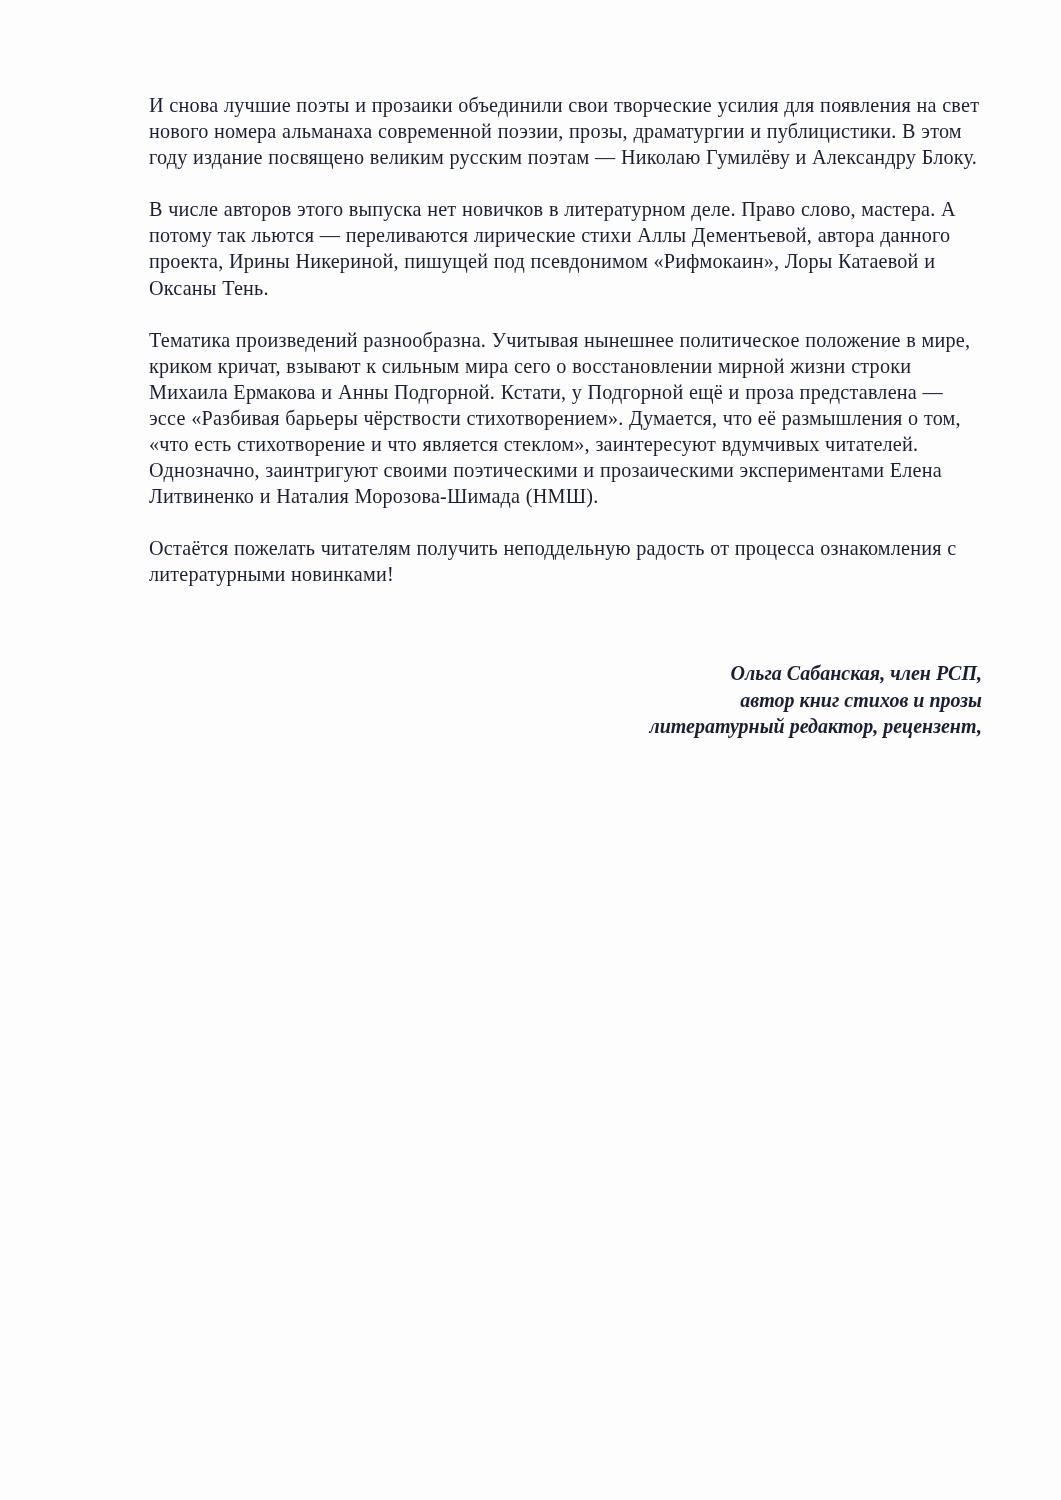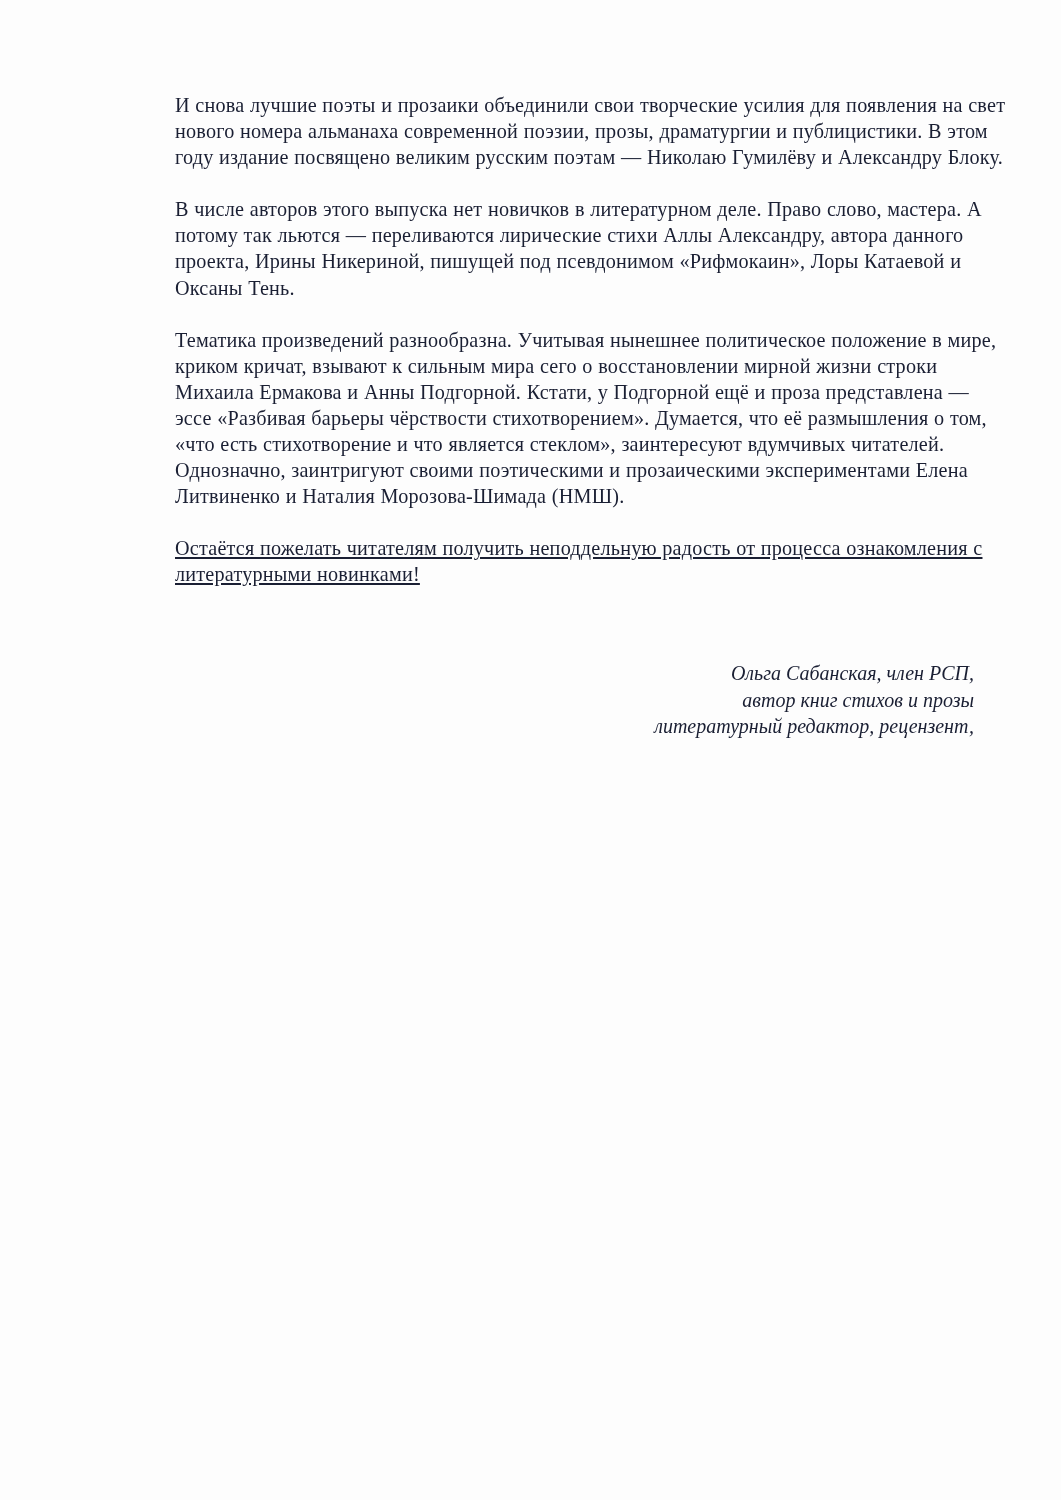--- a/index.html
+++ b/index.html
@@ -28,65 +28,64 @@
     inset: 0;
     background: #fdfdfd;
     pointer-events: none;
   }
 
   .content {
     position: absolute;
     left: 149px;
     top: 92px;
     width: 836px;
-    margin-left: 26px;
   }
 
   .para {
     margin: 0 0 26px 0;
     font-size: 20.2px;
     line-height: 26.1px;
     color: #1a1f33;
     text-align: left;
     letter-spacing: 0.01em;
     word-spacing: 0.015em;
     text-rendering: optimizeLegibility;
   }
 
   .para:last-of-type {
     margin-bottom: 0;
-    text-decoration: underline;
   }
 
   .signature {
     position: absolute;
-    left: 135px;
+    left: 143px;
     top: 660px;
     width: 839px;
     text-align: right;
     font-style: italic;
     font-size: 20px;
     line-height: 26.5px;
     color: #1a1f33;
+    font-weight: bold;
   }
 
   .signature .sig-line {
     display: block;
     white-space: nowrap;
   }
 </style>
 </head>
 <body>
 
 <div class="page">
   <div class="page-surface"></div>
 
   <div class="content">
     <p class="para">И снова лучшие поэты и прозаики объединили свои творческие усилия для появления на свет нового номера альманаха современной поэзии, прозы, драматургии и публицистики. В этом году издание посвящено великим русским поэтам — Николаю Гумилёву и Александру Блоку.</p>
-    <p class="para">В числе авторов этого выпуска нет новичков в литературном деле. Право слово, мастера. А потому так льются — переливаются лирические стихи Аллы Александру, автора данного проекта, Ирины Никериной, пишущей под псевдонимом «Рифмокаин», Лоры Катаевой и Оксаны Тень.</p>
+    <p class="para">В числе авторов этого выпуска нет новичков в литературном деле. Право слово, мастера. А потому так льются — переливаются лирические стихи Аллы Дементьевой, автора данного проекта, Ирины Никериной, пишущей под псевдонимом «Рифмокаин», Лоры Катаевой и Оксаны Тень.</p>
     <p class="para">Тематика произведений разнообразна. Учитывая нынешнее политическое положение в мире, криком кричат, взывают к сильным мира сего о восстановлении мирной жизни строки Михаила Ермакова и Анны Подгорной. Кстати, у Подгорной ещё и проза представлена — эссе «Разбивая барьеры чёрствости стихотворением». Думается, что её размышления о том, «что есть стихотворение и что является стеклом», заинтересуют вдумчивых читателей. Однозначно, заинтригуют своими поэтическими и прозаическими экспериментами Елена Литвиненко и Наталия Морозова-Шимада (НМШ).</p>
     <p class="para">Остаётся пожелать читателям получить неподдельную радость от процесса ознакомления с литературными новинками!</p>
   </div>
 
   <div class="signature">
     <span class="sig-line">Ольга Сабанская, член РСП,</span>
     <span class="sig-line">автор книг стихов и прозы</span>
     <span class="sig-line">литературный редактор, рецензент,</span>
   </div>
 </div>

